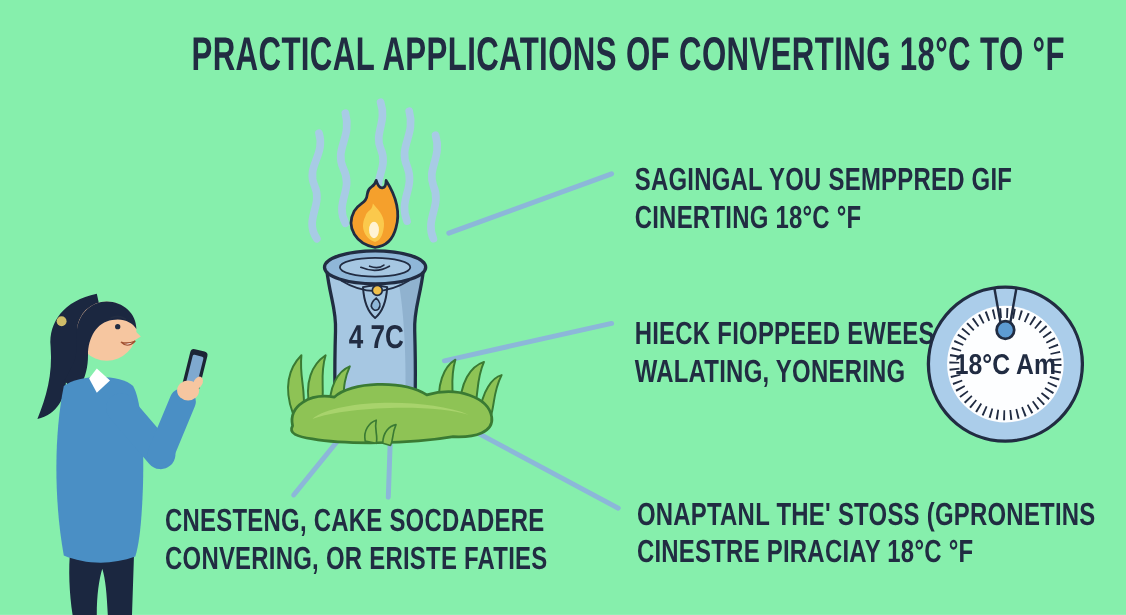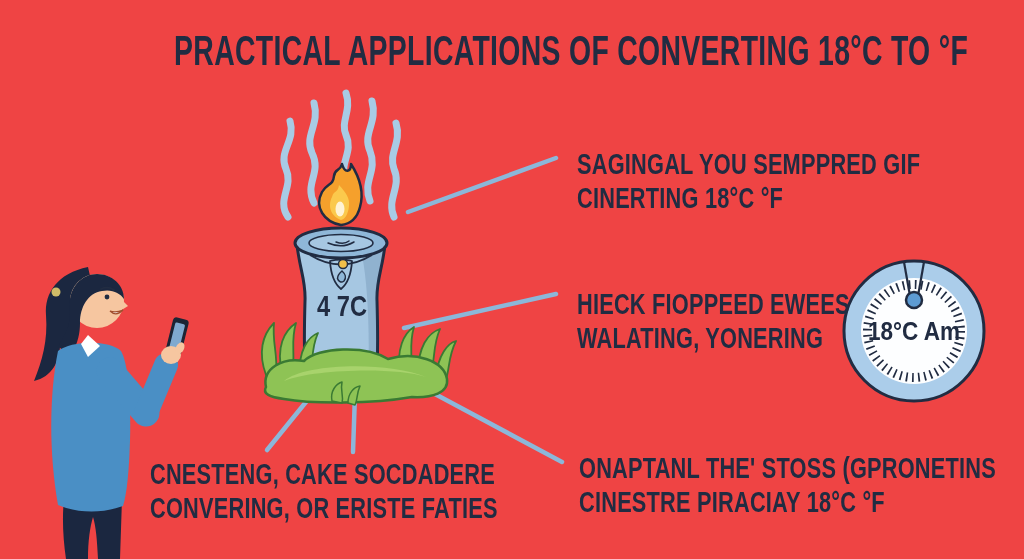--- a/index.html
+++ b/index.html
@@ -1,19 +1,19 @@
 <!DOCTYPE html>
 <html style="--ink: #212c42; --line: #8cb7d9; --smoke: #a8cbe5; --candle: #a6c7e2; --rim: #8fb7d8; --flame: #f5a02c; --flame2: #fbc94c; --grass: #8ec355; --grassl: #a8d36c; --grassd: #3a7a33; --ring: #abcdea; --knob: #5d9bd3; --jacket: #4a8fc5; --hair: #1b2740; --skin: #f6c6a0; --phone: #1c2535; --screen: #7fa9cf; --dot: #f0bf4a;"><head>
 <meta charset="utf-8">
 <style>
   * { margin:0; padding:0; box-sizing:border-box; }
   html,body { background:#fff; }
   .canvas {
     position:relative; width:1024px; height:559px;
-    background:#ef4444; overflow:hidden;
+    background:#86efac; overflow:hidden;
     font-family:"Liberation Sans", sans-serif;
   }
   .title {
     position:absolute; left:0; right:0; top:26px;
     text-align:center; font-size:43px; font-weight:bold;
     color:var(--ink); white-space:nowrap;
     transform:scaleX(0.66); letter-spacing:0.5px;
   }
   .callout {
     position:absolute; font-size:29px; font-weight:bold;

